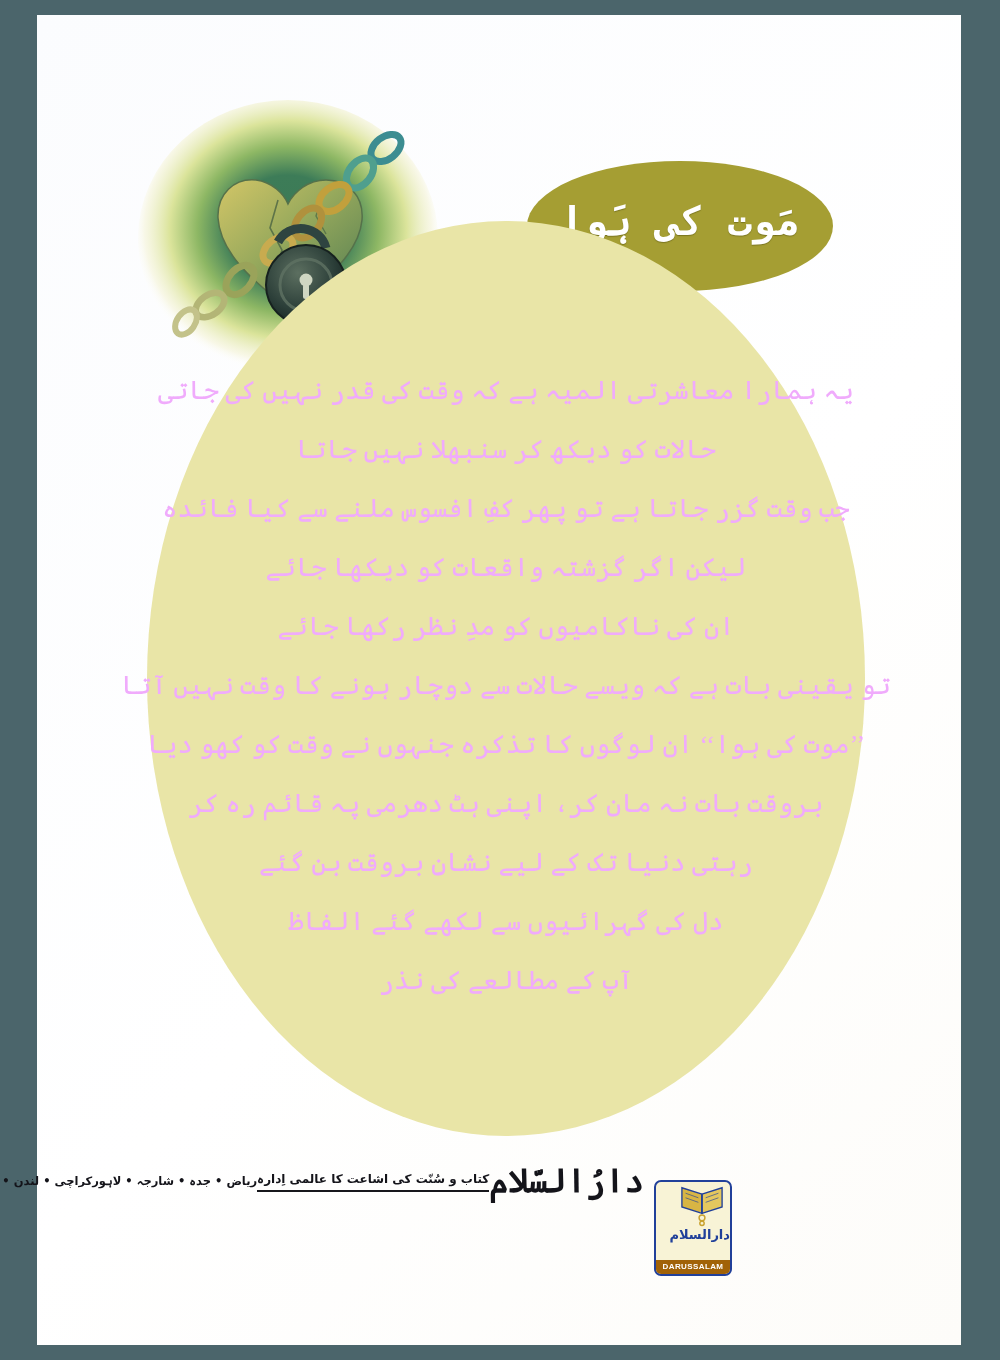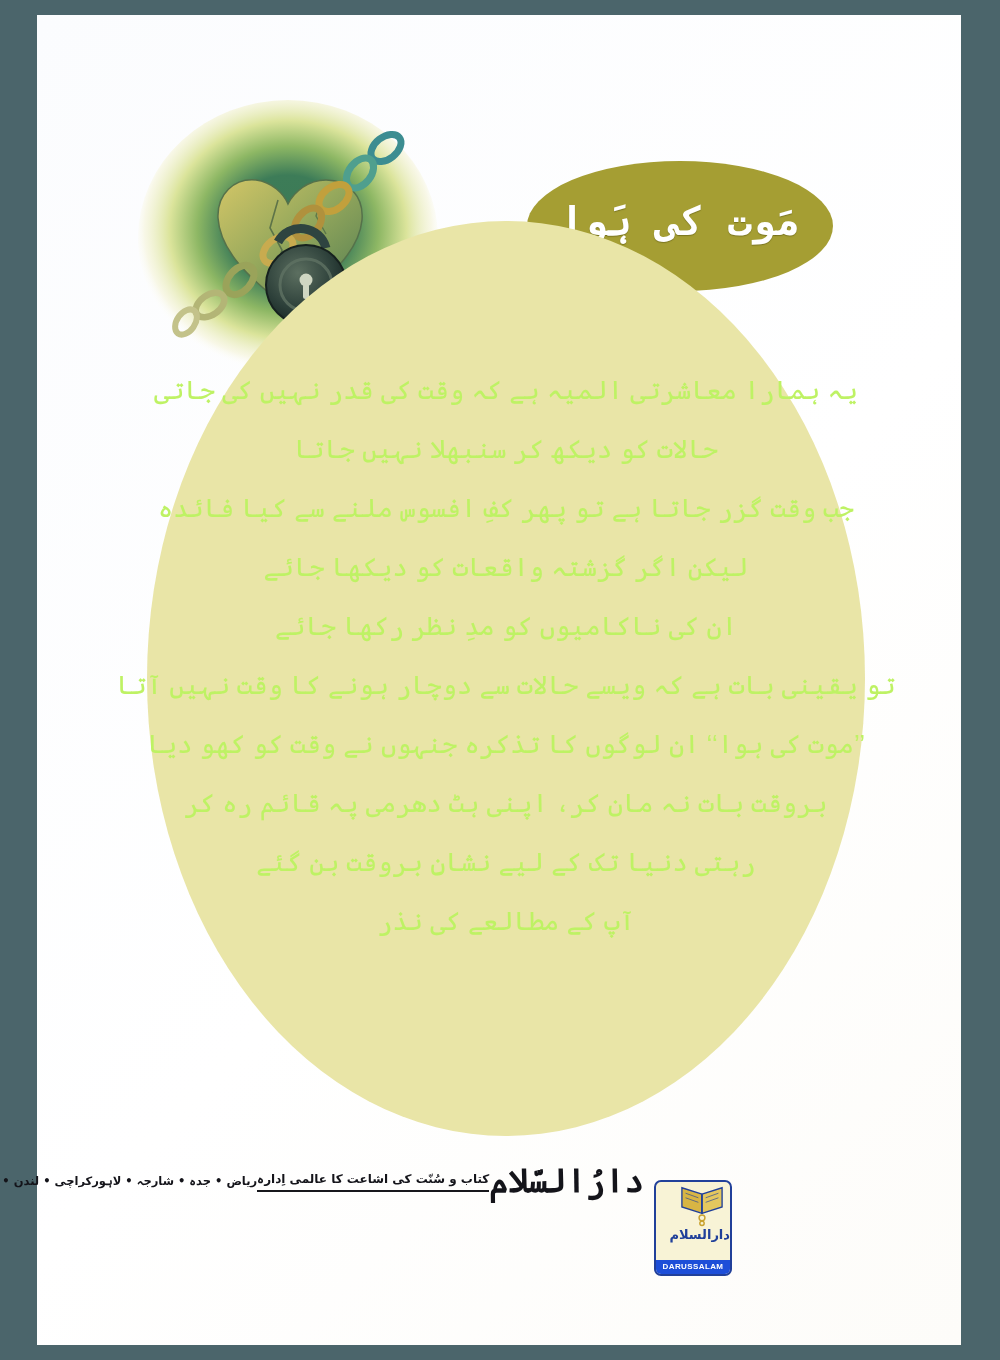--- a/index.html
+++ b/index.html
@@ -34,23 +34,23 @@
   .poem-ellipse{
     position:absolute;left:147px;top:221px;width:718px;height:915px;
     background:#e9e5a7;border-radius:50%;
   }
   .poem{
     position:absolute;left:147px;top:221px;width:718px;
     display:flex;flex-direction:column;align-items:center;
     padding-top:140px;direction:rtl;
   }
   .poem-line{
-    height:59px;line-height:59px;font-size:26px;color:#bef264;
+    height:59px;line-height:59px;font-size:26px;color:#f0abfc;
     white-space:nowrap;font-weight:500;
-    font-family:Liberation Sans, sans-serif;
+    font-family:Liberation Serif, serif;
   }
   
   .publisher{
     position:absolute;left:458px;top:1162px;width:280px;
     display:flex;align-items:flex-start;gap:10px;
   }
   .pub-text{
     width:186px;display:flex;flex-direction:row;align-items:center;
     direction:rtl;color:#14141a;
   }
@@ -70,21 +70,21 @@
     width:74px;height:92px;border:2px solid #21409a;border-radius:7px;
     background:#f8f3d6;display:flex;flex-direction:column;align-items:flex-end;
     overflow:hidden;margin-top:18px;
   }
   .logo svg{width:56px;height:42px;margin-top:3px;}
   .logo-urdu{
     color:#21409a;font-size:13px;font-weight:bold;line-height:15px;
     direction:rtl;font-family:"DejaVu Sans", sans-serif;
   }
   .logo-band{
-    margin-top:auto;width:100%;background:#1d4ed8;color:#ffffff;
+    margin-top:auto;width:100%;background:#a16207;color:#ffffff;
     font-size:8px;font-weight:bold;text-align:center;letter-spacing:.4px;
     padding:2.5px 0 3px;font-family:"Liberation Sans", sans-serif;
   }
 </style>
 </head>
 <body>
 
 <div class="page"></div>
 
 <div class="art">
@@ -142,20 +142,21 @@
 <div class="poem">
   <div class="poem-line">یہ ہمارا معاشرتی المیہ ہے کہ وقت کی قدر نہیں کی جاتی</div>
   <div class="poem-line">حالات کو دیکھ کر سنبھلا نہیں جاتا</div>
   <div class="poem-line">جب وقت گزر جاتا ہے تو پھر کفِ افسوس ملنے سے کیا فائدہ</div>
   <div class="poem-line">لیکن اگر گزشتہ واقعات کو دیکھا جائے</div>
   <div class="poem-line">ان کی ناکامیوں کو مدِ نظر رکھا جائے</div>
   <div class="poem-line">تو یقینی بات ہے کہ ویسے حالات سے دوچار ہونے کا وقت نہیں آتا</div>
   <div class="poem-line">’’موت کی ہوا‘‘ ان لوگوں کا تذکرہ جنہوں نے وقت کو کھو دیا</div>
   <div class="poem-line">بروقت بات نہ مان کر، اپنی ہٹ دھرمی پہ قائم رہ کر</div>
   <div class="poem-line">رہتی دنیا تک کے لیے نشانِ بروقت بن گئے</div>
+  <div class="poem-line">دل کی گہرائیوں سے لکھے گئے الفاظ</div>
   <div class="poem-line">آپ کے مطالعے کی نذر</div>
 </div>
 
 <div class="publisher">
   <div class="pub-text">
     <div class="pub-name">دارُالسّلام</div>
     <div class="pub-tagline">کتاب و سُنّت کی اشاعت کا عالمی اِدارہ</div>
     <div class="pub-cities">ریاض • جدہ • شارجہ • لاہور</div>
     <div class="pub-cities">کراچی • لندن • ہیوسٹن • نیو یارک</div>
   </div>

